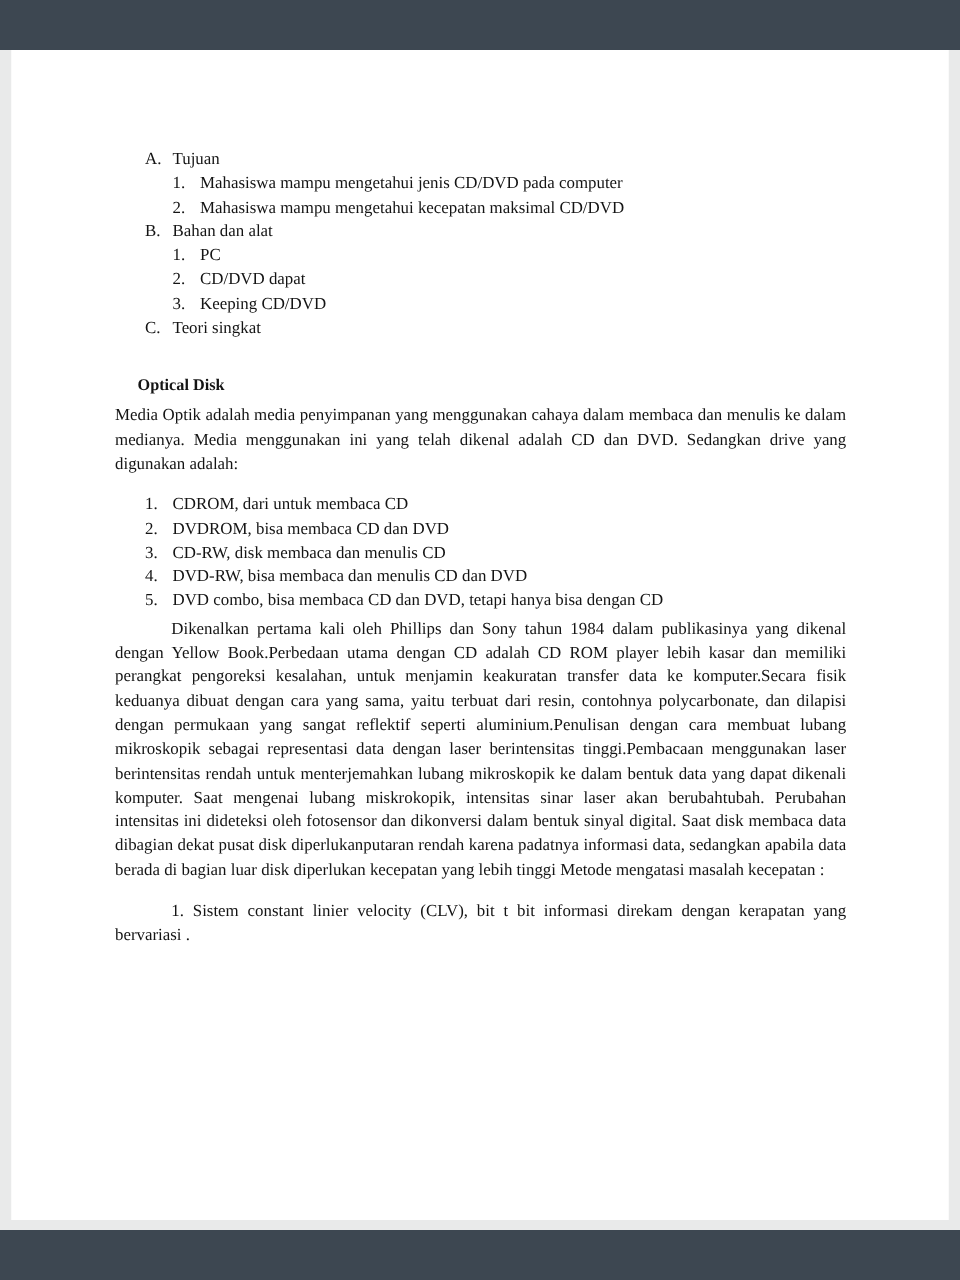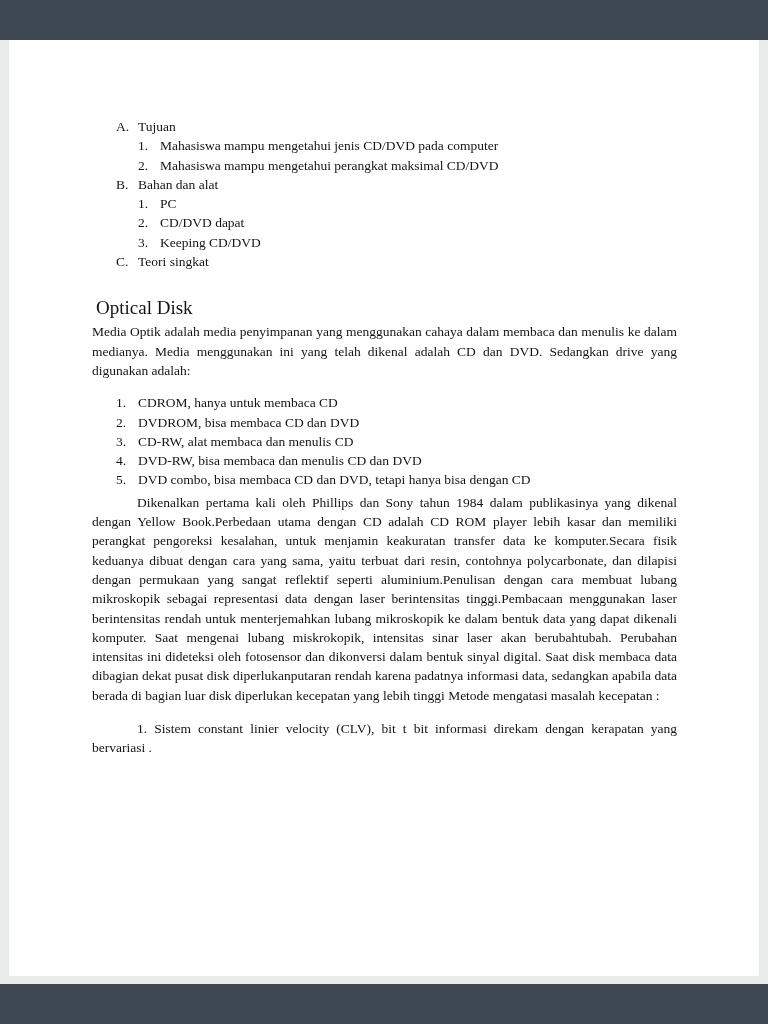--- a/index.html
+++ b/index.html
@@ -23,23 +23,23 @@
     padding: 77px 82px 0 83px;
     font-size: 13.5px;
     line-height: 19.3px;
   }
   .row { display: flex; }
   .row .num { flex: 0 0 22px; }
   .row .txt { flex: 1 1 auto; }
   .lvl1 { margin-left: 24px; }
   .lvl2 { margin-left: 46px; }
   .h-optical {
-    font-size: 19px;
-    font-weight: normal;
-    margin: 26px 0 3px 4px;
+    font-size: 13px;
+    font-weight: bold;
+    margin: 26px 0 3px 18px;
     line-height: 22px;
   }
   .para { margin: 0; text-align: justify; }
   .intro { margin-bottom: 13px; }
   .drives { margin-bottom: 0; }
   .h-cdrom {
     font-size: 14px;
     font-weight: bold;
     margin: 11px 0 0 0;
     line-height: 20px;
@@ -63,21 +63,21 @@
         <div class="row lvl1">
           <span class="num">A.</span>
           <span class="txt">Tujuan</span>
         </div>
         <div class="row lvl2">
           <span class="num">1.</span>
           <span class="txt">Mahasiswa mampu mengetahui jenis CD/DVD pada computer</span>
         </div>
         <div class="row lvl2">
           <span class="num">2.</span>
-          <span class="txt">Mahasiswa mampu mengetahui perangkat maksimal CD/DVD</span>
+          <span class="txt">Mahasiswa mampu mengetahui kecepatan maksimal CD/DVD</span>
         </div>
         <div class="row lvl1">
           <span class="num">B.</span>
           <span class="txt">Bahan dan alat</span>
         </div>
         <div class="row lvl2">
           <span class="num">1.</span>
           <span class="txt">PC</span>
         </div>
         <div class="row lvl2">
@@ -94,29 +94,29 @@
         </div>
       </div>
 
       <h1 class="h-optical">Optical Disk</h1>
 
       <p class="para intro">Media Optik adalah media penyimpanan yang menggunakan cahaya dalam membaca dan menulis ke dalam medianya. Media menggunakan ini yang telah dikenal adalah CD dan DVD. Sedangkan drive yang digunakan adalah:</p>
 
       <div class="drives">
         <div class="row lvl1">
           <span class="num">1.</span>
-          <span class="txt">CDROM, hanya untuk membaca CD</span>
+          <span class="txt">CDROM, dari untuk membaca CD</span>
         </div>
         <div class="row lvl1">
           <span class="num">2.</span>
           <span class="txt">DVDROM, bisa membaca CD dan DVD</span>
         </div>
         <div class="row lvl1">
           <span class="num">3.</span>
-          <span class="txt">CD-RW, alat membaca dan menulis CD</span>
+          <span class="txt">CD-RW, disk membaca dan menulis CD</span>
         </div>
         <div class="row lvl1">
           <span class="num">4.</span>
           <span class="txt">DVD-RW, bisa membaca dan menulis CD dan DVD</span>
         </div>
         <div class="row lvl1">
           <span class="num">5.</span>
           <span class="txt">DVD combo, bisa membaca CD dan DVD, tetapi hanya bisa dengan CD</span>
         </div>
       </div>

